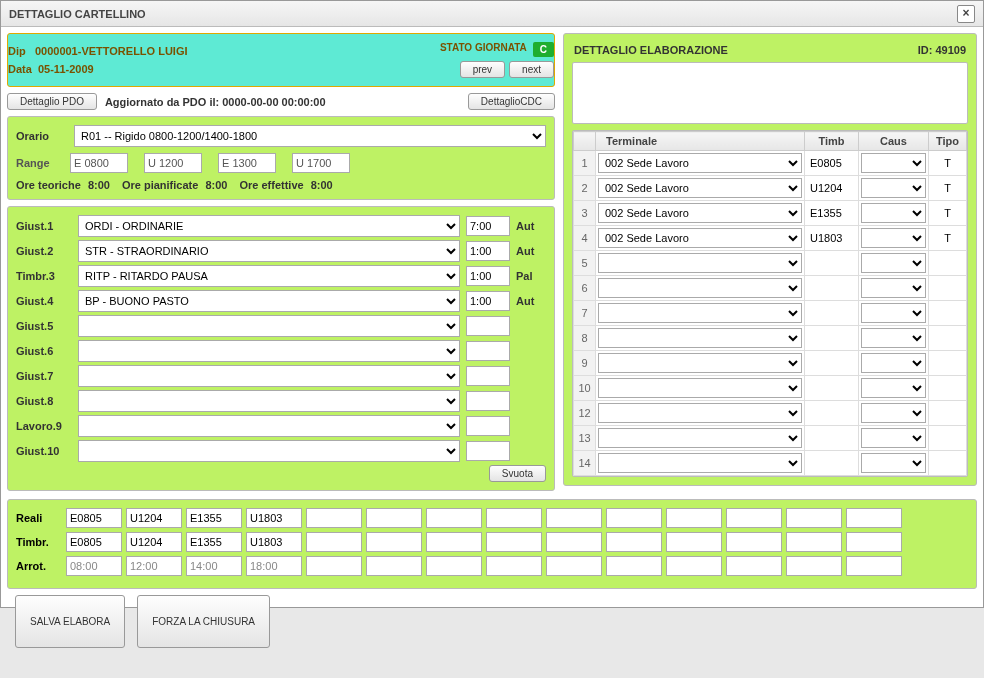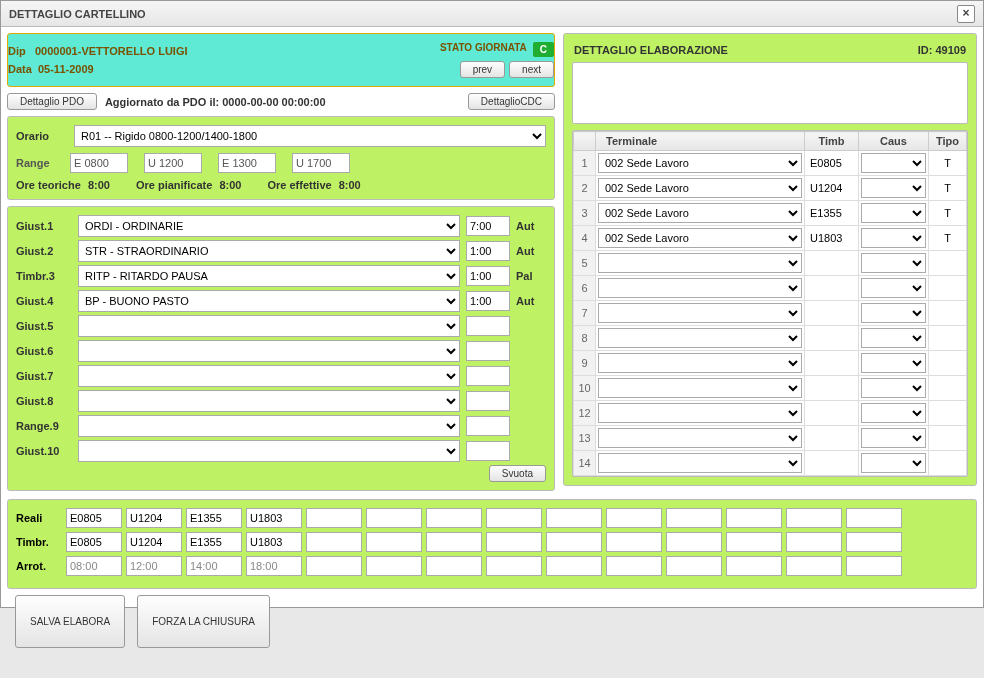--- a/index.html
+++ b/index.html
@@ -34,21 +34,21 @@
 
 .form-row { display: flex; align-items: center; margin-bottom: 6px; gap: 6px; }
 .lbl { font-weight: bold; color: #333; width: 52px; }
 
 select.combo { border: 1px solid #aaa; height: 22px; padding: 0 2px; background: #fff; font-size: 11px; }
 input.txt { border: 1px solid #aaa; height: 20px; padding: 0 3px; font-size: 11px; background:#fff; }
 
 .range-cells span { display:inline-block; width:48px; color:#555; }
 .range-cells input { width: 44px; margin-right: 10px; color:#555;}
 
-.ore-row { display:flex; gap:26px; font-weight:bold; color:#333; margin-top:4px;}
+.ore-row { display:flex; gap:12px; font-weight:bold; color:#333; margin-top:4px;}
 .ore-row span b { margin-left:4px; }
 
 
 .giust-grid { }
 .giust-row { display:flex; align-items:center; gap:6px; margin-bottom:3px; }
 .giust-row .lbl { width: 56px; font-weight:bold; }
 .giust-row select { flex: 1; }
 .giust-row input.h { width: 44px; text-align:left; }
 .giust-row .aut { width: 30px; font-weight:bold; color:#333; }
 .svuota-row { display:flex; justify-content:flex-end; margin-top:2px;}
@@ -184,21 +184,21 @@
                 <input class="txt h" value="" style="">
                 <span class="aut"></span>
               </div>
               <div class="giust-row">
                 <span class="lbl">Giust.8</span>
                 <select class="combo"><option></option></select>
                 <input class="txt h" value="" style="">
                 <span class="aut"></span>
               </div>
               <div class="giust-row">
-                <span class="lbl">Range.9</span>
+                <span class="lbl">Lavoro.9</span>
                 <select class="combo"><option></option></select>
                 <input class="txt h" value="" style="">
                 <span class="aut"></span>
               </div>
               <div class="giust-row">
                 <span class="lbl">Giust.10</span>
                 <select class="combo"><option></option></select>
                 <input class="txt h" value="" style="">
                 <span class="aut"></span>
               </div>

